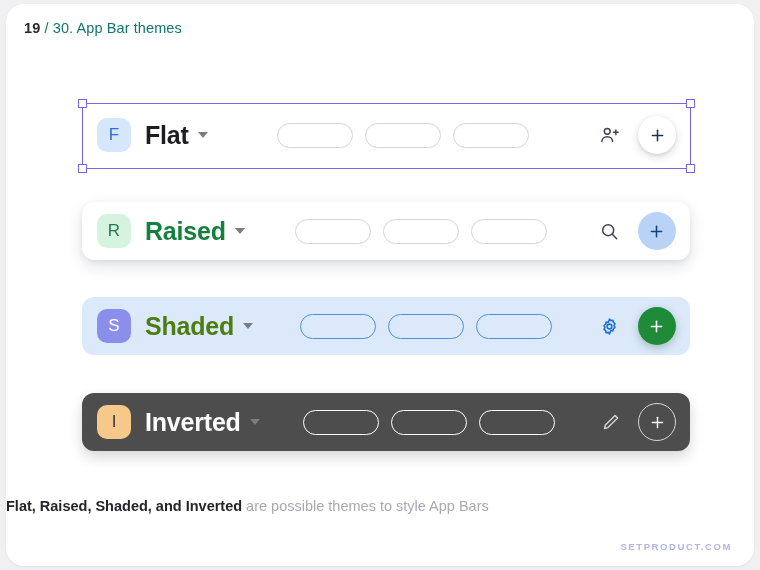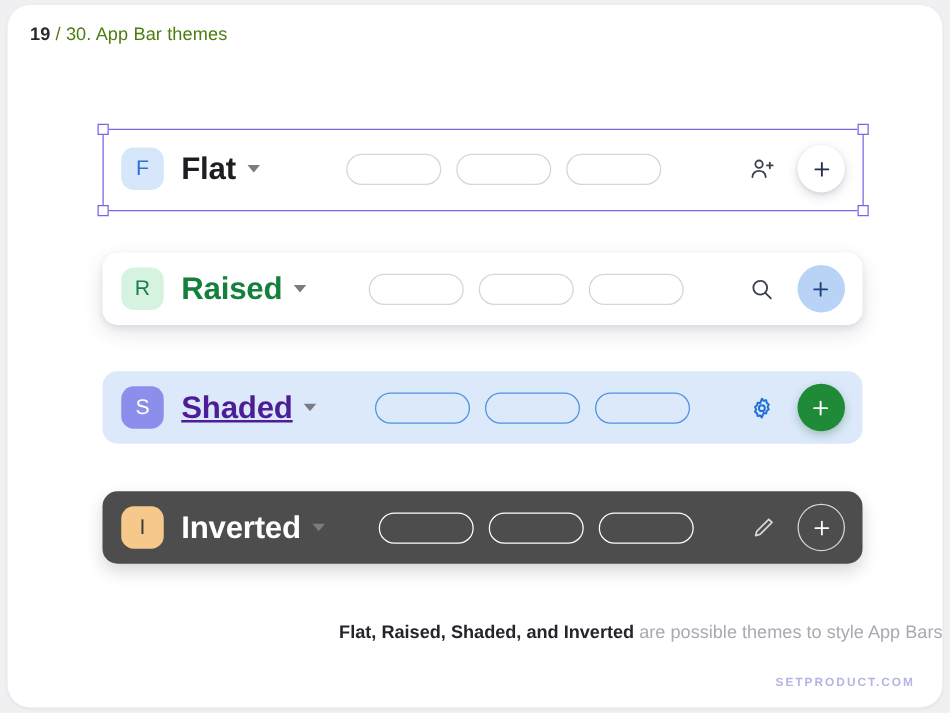--- a/index.html
+++ b/index.html
@@ -20,21 +20,21 @@
 
   
   .header {
     position: absolute;
     left: 18px; top: 16px;
     font-size: 14.5px;
     letter-spacing: 0.1px;
     white-space: nowrap;
   }
   .header .num { color: #2a2a2e; font-weight: 700; }
-  .header .rest { color: #4d7c0f; font-weight: 400; }
+  .header .rest { color: #0f766e; font-weight: 400; }
 
   
   .bar {
     position: absolute;
     left: 76px;
     width: 608px;
     height: 58px;
     border-radius: 12px;
     display: flex;
     align-items: center;
@@ -120,21 +120,21 @@
   }
   .fab-flat     { background: #ffffff; box-shadow: 0 3px 9px rgba(30,40,70,0.17), 0 1px 3px rgba(30,40,70,0.10); }
   .fab-raised   { background: #b9d3f7; }
   .fab-shaded   { background: #1f8b38; box-shadow: 0 3px 8px rgba(20,90,40,0.30); }
   .fab-inverted { background: transparent; border: 1.6px solid #d6d6d6; }
 
   
   .caption {
     position: absolute;
     left: 0; right: 0; top: 494px;
-    text-align: right;
+    text-align: left;
     font-size: 14.5px;
     white-space: nowrap;
   }
   .caption .strong { color: #24242b; font-weight: 700; }
   .caption .muted  { color: #a9a9b2; font-weight: 400; }
 
   .footer {
     position: absolute;
     right: 22px; bottom: 14px;
     font-size: 9.5px;
@@ -212,21 +212,21 @@
             <path d="M5.5 12h13"></path>
         </svg>
       </div>
     </div>
   </div>
 
   <div class="bar bar-shaded" style="background: rgb(220, 233, 251);">
     <div class="avatar" style="background: rgb(139, 142, 234); color: rgb(255, 255, 255);">
       <span>S</span>
     </div>
-    <div class="title" style="color: #4c1d95; text-decoration: underline;">Shaded</div>
+    <div class="title" style="color: #4d7c0f;">Shaded</div>
     <div class="caret"></div>
     <div class="chips">
       <div class="chip" style="border-color: rgb(78, 143, 224);"></div>
       <div class="chip" style="border-color: rgb(78, 143, 224);"></div>
       <div class="chip" style="border-color: rgb(78, 143, 224);"></div>
     </div>
     <div class="actions">
       <div class="act-icon">
         <svg width="21" height="21" viewBox="0 0 24 24" fill="none" stroke="#1f6fd4" stroke-width="1.8" stroke-linejoin="round">
           <path d="M12 3.4l1.5 1.9 2.4-.5.5 2.4 1.9 1.5-1.1 2.2 1.1 2.2-1.9 1.5-.5 2.4-2.4-.5L12 20.6l-1.5-1.9-2.4.5-.5-2.4-1.9-1.5 1.1-2.2-1.1-2.2 1.9-1.5.5-2.4 2.4.5z"></path>

